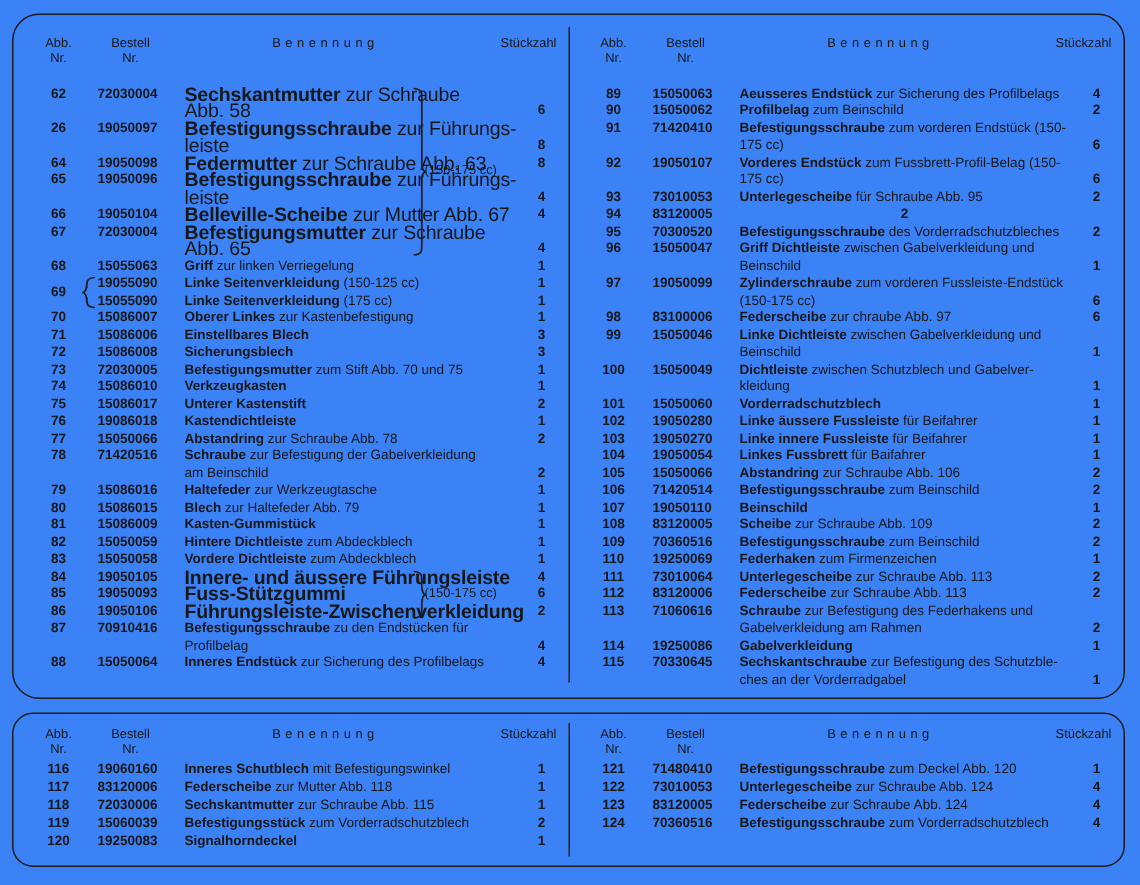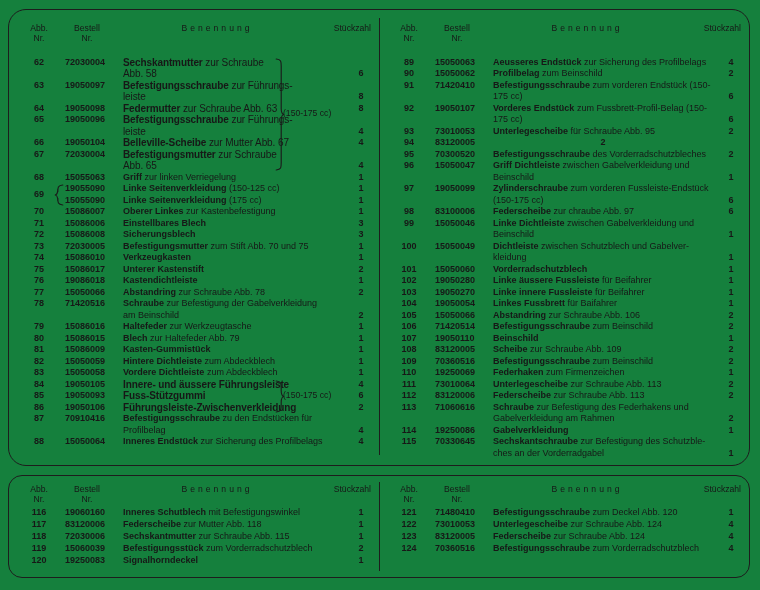--- a/index.html
+++ b/index.html
@@ -1,17 +1,17 @@
 <!DOCTYPE html>
 <html><head>
 <meta charset="utf-8">
 <style>
   html,body{margin:0;padding:0;background:#e9e7e1;}
   .page{
-    position:relative;width:760px;height:590px;background:#15803d;color:#171717;
+    position:relative;width:760px;height:590px;background:#3b82f6;color:#171717;
     font-family:"Liberation Sans", sans-serif;overflow:hidden;
   }
   .box{position:absolute;border:1.6px solid #1d1d1d;display:flex;box-sizing:border-box;}
   #box-top{left:8px;top:9px;width:742px;height:457px;border-radius:18px;}
   #box-bottom{left:8px;top:475px;width:742px;height:103px;border-radius:14px;}
   .vdivider{position:absolute;left:50%;width:1.4px;background:#1d1d1d;}
   #box-top .vdivider{top:8px;bottom:10px;}
   #box-bottom .vdivider{top:6px;bottom:6px;}
   .panel{flex:1 1 50%;box-sizing:border-box;padding:14px 6px 0 12px;min-width:0;}
   #box-bottom .panel{padding-top:9px;}
@@ -26,21 +26,21 @@
   #box-bottom .rows{margin-top:1px;}
 
   .row{display:grid;grid-template-columns:36px 60px 1fr 24px;font-size:9px;line-height:11.5px;}
   #box-bottom .row{line-height:12px;}
   .c-abb{text-align:center;font-weight:700;}
   .c-nr{font-weight:700;padding-left:8px;white-space:nowrap;}
   .c-name{padding-left:6px;white-space:nowrap;min-width:0;}
   .c-name .nb{font-weight:700;}
   .c-name .nl2{display:block;}
   .c-qty{text-align:center;font-weight:700;align-self:end;}
-  .row--grouped .c-name{margin-right:56px;font-size:10px;letter-spacing:-0.1px;}
+  .row--grouped .c-name{margin-right:56px;font-size:13px;letter-spacing:-0.1px;}
 
   .gbrace{position:absolute;right:88px;width:10px;}
   .glabel{position:absolute;right:22px;width:68px;font-size:8.6px;white-space:nowrap;}
 
   .row--dual{grid-template-columns:36px 1fr;position:relative;}
   .row--dual .c-abb{align-self:center;}
   .dual-stack{display:flex;flex-direction:column;}
   .dline{display:grid;grid-template-columns:60px 1fr 24px;}
   .dual-brace{position:absolute;left:33px;top:50%;transform:translateY(-50%);width:10px;height:22px;}
 </style>
@@ -64,21 +64,21 @@
         <div class="ph-qty">Stückzahl</div>
       </div>
       <div class="rows">
           <div class="row row--grouped">
             <div class="c-abb">62</div>
             <div class="c-nr">72030004</div>
             <div class="c-name"><span class="nb">Sechskantmutter</span> <span class="nrest">zur Schraube</span><span class="nl2">Abb. 58</span></div>
             <div class="c-qty">6</div>
           </div>
           <div class="row row--grouped">
-            <div class="c-abb">63</div>
+            <div class="c-abb">26</div>
             <div class="c-nr">19050097</div>
             <div class="c-name"><span class="nb">Befestigungsschraube</span> <span class="nrest">zur Führungs-</span><span class="nl2">leiste</span></div>
             <div class="c-qty">8</div>
           </div>
           <div class="row row--grouped">
             <div class="c-abb">64</div>
             <div class="c-nr">19050098</div>
             <div class="c-name"><span class="nb">Federmutter</span> <span class="nrest">zur Schraube Abb. 63</span></div>
             <div class="c-qty">8</div>
           </div>

